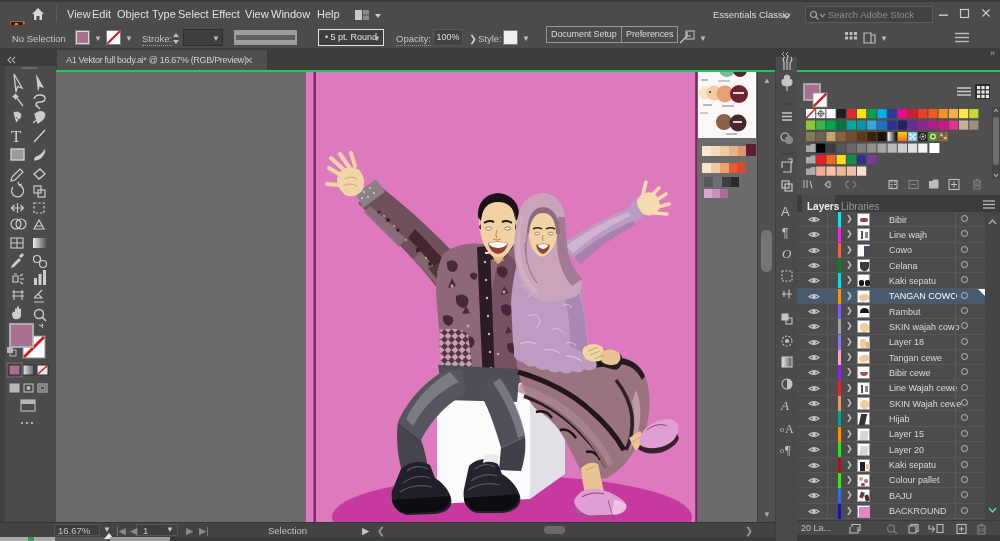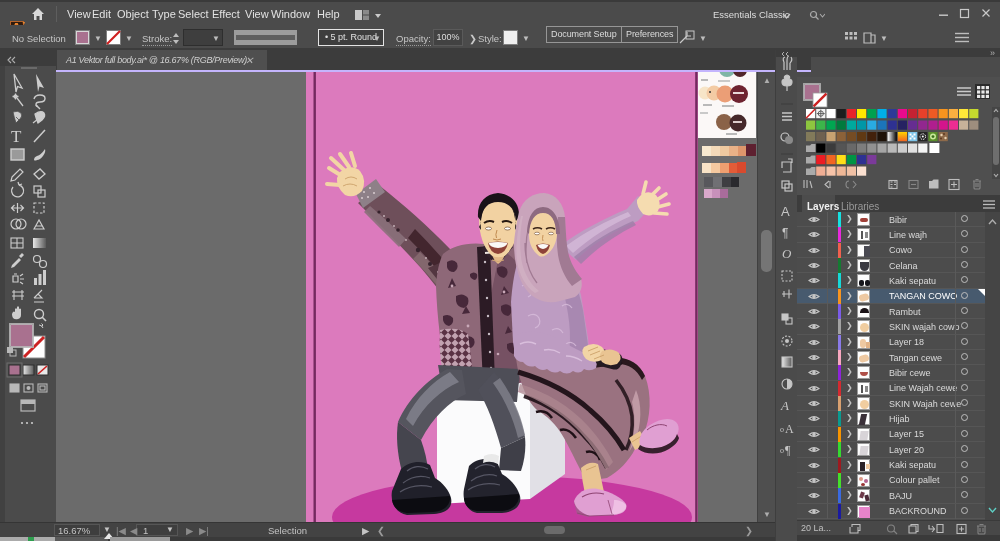--- a/index.html
+++ b/index.html
@@ -19,21 +19,21 @@
 #searchbox{left:805px;top:4px;width:128px;height:17px;background:#424242;border:1px solid #5C5C5C;
   color:#8E8E8E;font-size:9.5px;line-height:15px;padding-left:22px;}
 
 #controlbar{left:0;top:25px;width:1000px;height:25px;background:#4B4B4B;border-bottom:2px solid #3C3C3C;}
 #controlbar .lbl{position:absolute;top:8px;font-size:9.5px;color:#C6C6C6;}
 .chip{position:absolute;top:5px;width:15px;height:15px;}
 .dd{position:absolute;top:9px;color:#BCBCBC;font-size:8px;}
 .ctlbtn{position:absolute;top:1px;height:17px;border:1px solid #969696;border-radius:0;
   color:#DCDCDC;font-size:9px;line-height:15px;padding:0 4px;white-space:nowrap;letter-spacing:-0.1px;}
 
-#tabbar{left:0;top:50px;width:811px;height:22px;background:#3C3C3C;border-bottom:2px solid #c4b5fd;font-style:italic;}
+#tabbar{left:0;top:50px;width:1000px;height:22px;background:#3C3C3C;border-bottom:2px solid #22c55e;}
 #doctab{position:absolute;left:57px;top:0;width:210px;height:20px;background:#4F4F4F;
   color:#CFCFCF;font-size:9px;line-height:21px;padding-left:9px;white-space:nowrap;letter-spacing:-0.3px;overflow:hidden;}
 
 #toolbar{left:0;top:66px;width:56px;height:456px;background:transparent;}
 
 #canvas{left:56px;top:72px;width:701px;height:450px;}
 #vscroll{left:757px;top:72px;width:18px;height:450px;background:#4F4F4F;border-left:1px solid #404040;}
 #vthumb{position:absolute;left:3px;top:158px;width:11px;height:42px;background:#757575;border-radius:5px;}
 
 #statusbar{left:0;top:522px;width:775px;height:15px;background:#434343;border-top:1px solid #353535;}
@@ -80,20 +80,21 @@
     <svg class="abs" id="wsicon" width="28" height="12" viewBox="0 0 28 12">
       <rect x="0" y="0" width="7" height="10" fill="#C9C9C9"></rect>
       <rect x="8" y="0" width="6" height="4.5" fill="#8A8A8A"></rect>
       <rect x="8" y="5.5" width="6" height="4.5" fill="#8A8A8A"></rect>
       <path d="M20 4 L26 4 L23 8 Z" fill="#C9C9C9"></path>
     </svg>
     <span id="esscl">Essentials Classic</span>
     <svg class="abs" style="left:782px;top:11px" width="9" height="6" viewBox="0 0 9 6">
         <path d="M1 1 L4.5 5 L8 1" fill="none" stroke="#C9C9C9" stroke-width="1.2"></path>
       </svg>
+    <div class="abs" id="searchbox">Search Adobe Stock</div>
     <svg class="abs" style="left:809px;top:8px" width="16" height="11" viewBox="0 0 16 11">
       <circle cx="4.5" cy="4.5" r="3" fill="none" stroke="#AAAAAA" stroke-width="1.2"></circle>
       <path d="M7 7 L9.5 9.5" stroke="#AAAAAA" stroke-width="1.2"></path>
       <path d="M11 3 L13.5 6 L16 3" fill="none" stroke="#AAAAAA" stroke-width="1.1" transform="translate(0,1)"></path>
     </svg>
     <svg class="abs" style="left:938px;top:6px" width="56" height="12" viewBox="0 0 56 12">
       <rect x="1" y="6.5" width="9" height="1.4" fill="#C9C9C9"></rect>
       <rect x="22.5" y="1.5" width="8" height="8" fill="none" stroke="#C9C9C9" stroke-width="1.2"></rect>
       <path d="M44.5 1.5 L51.5 8.5 M51.5 1.5 L44.5 8.5" stroke="#C9C9C9" stroke-width="1.2"></path>
     </svg>

